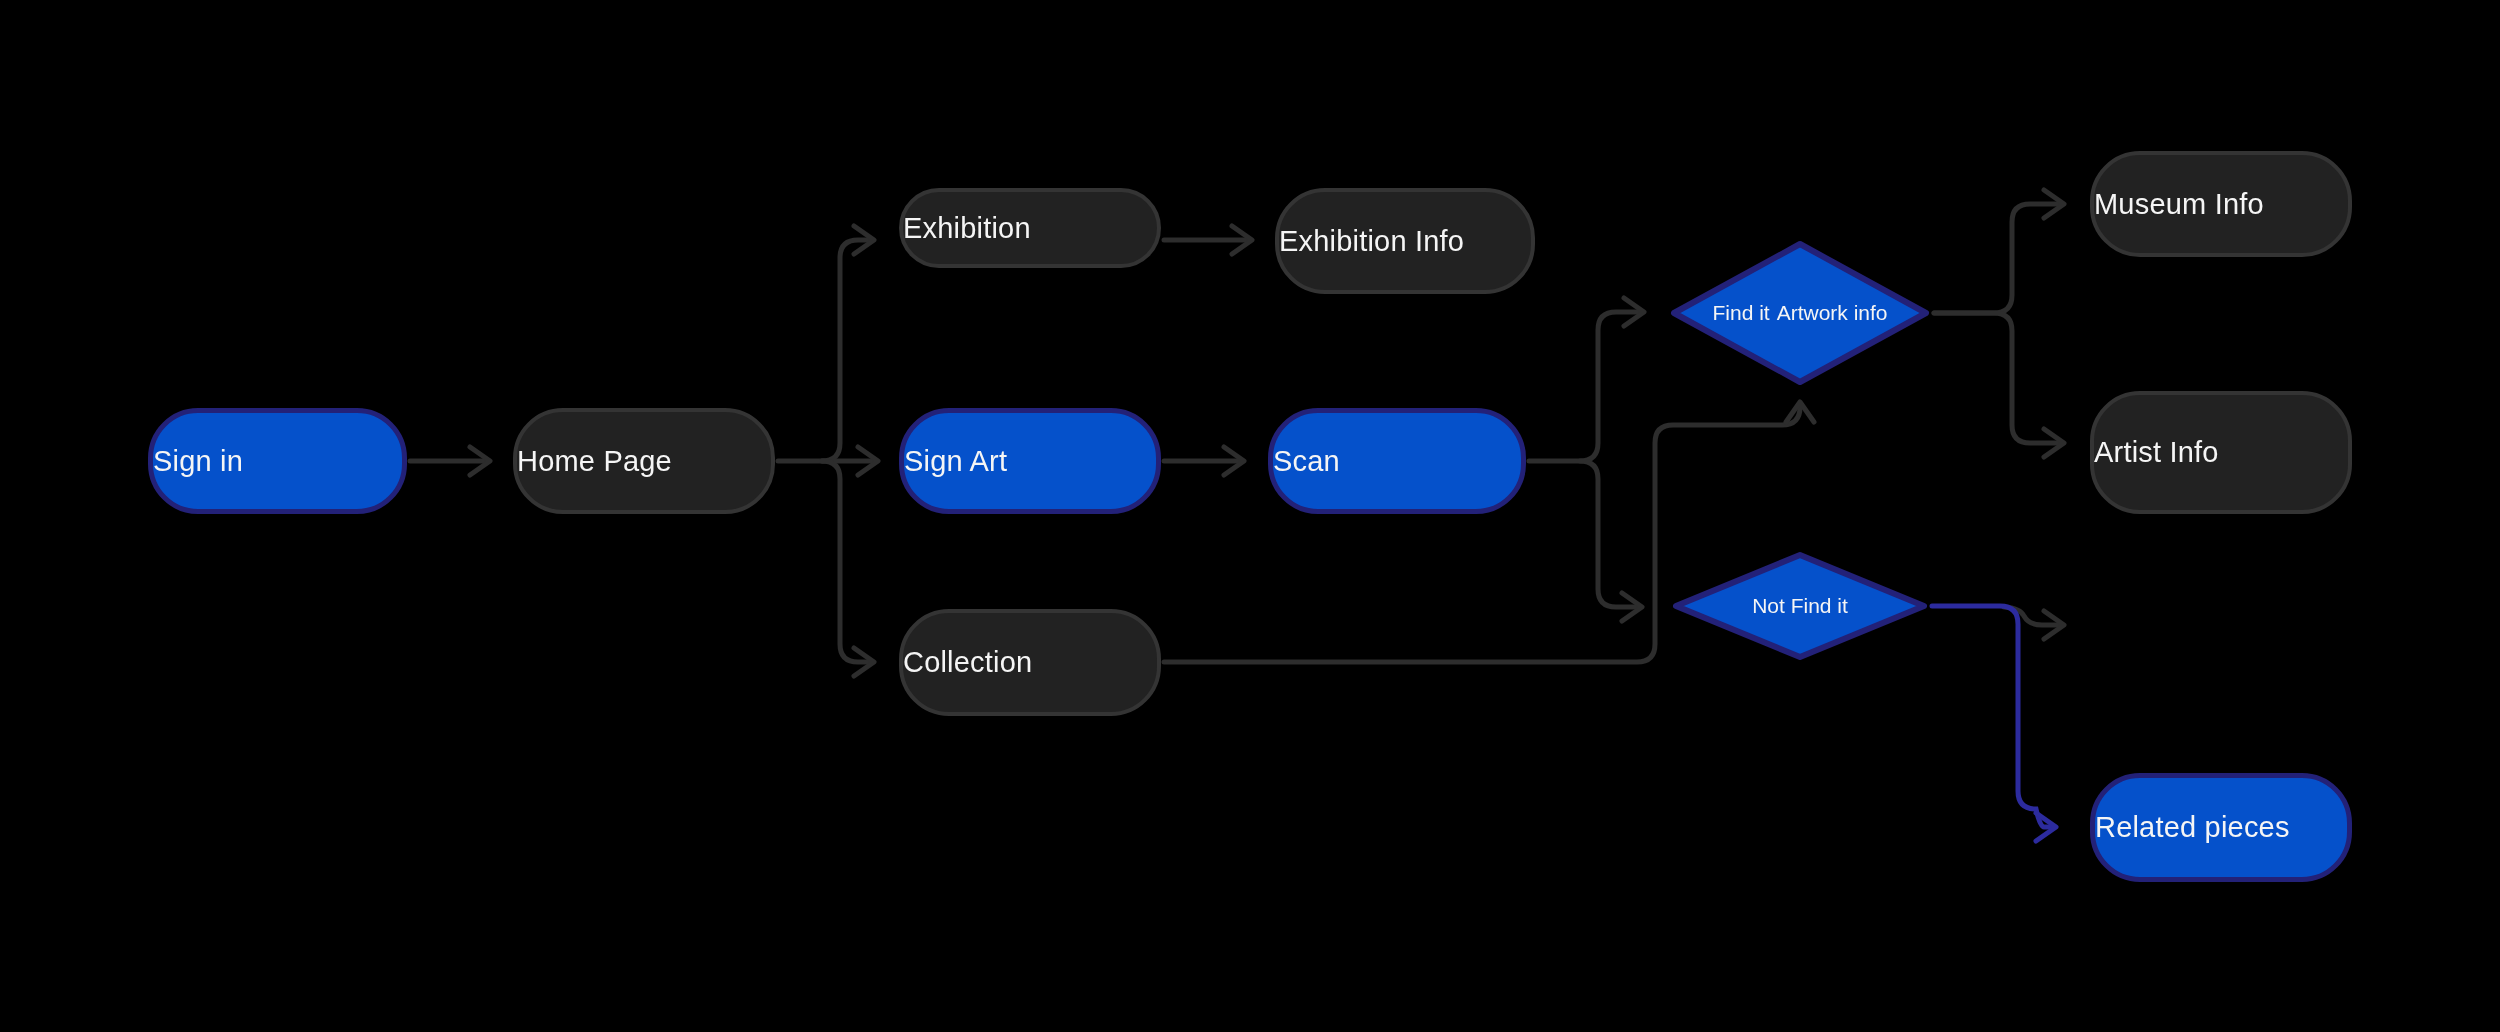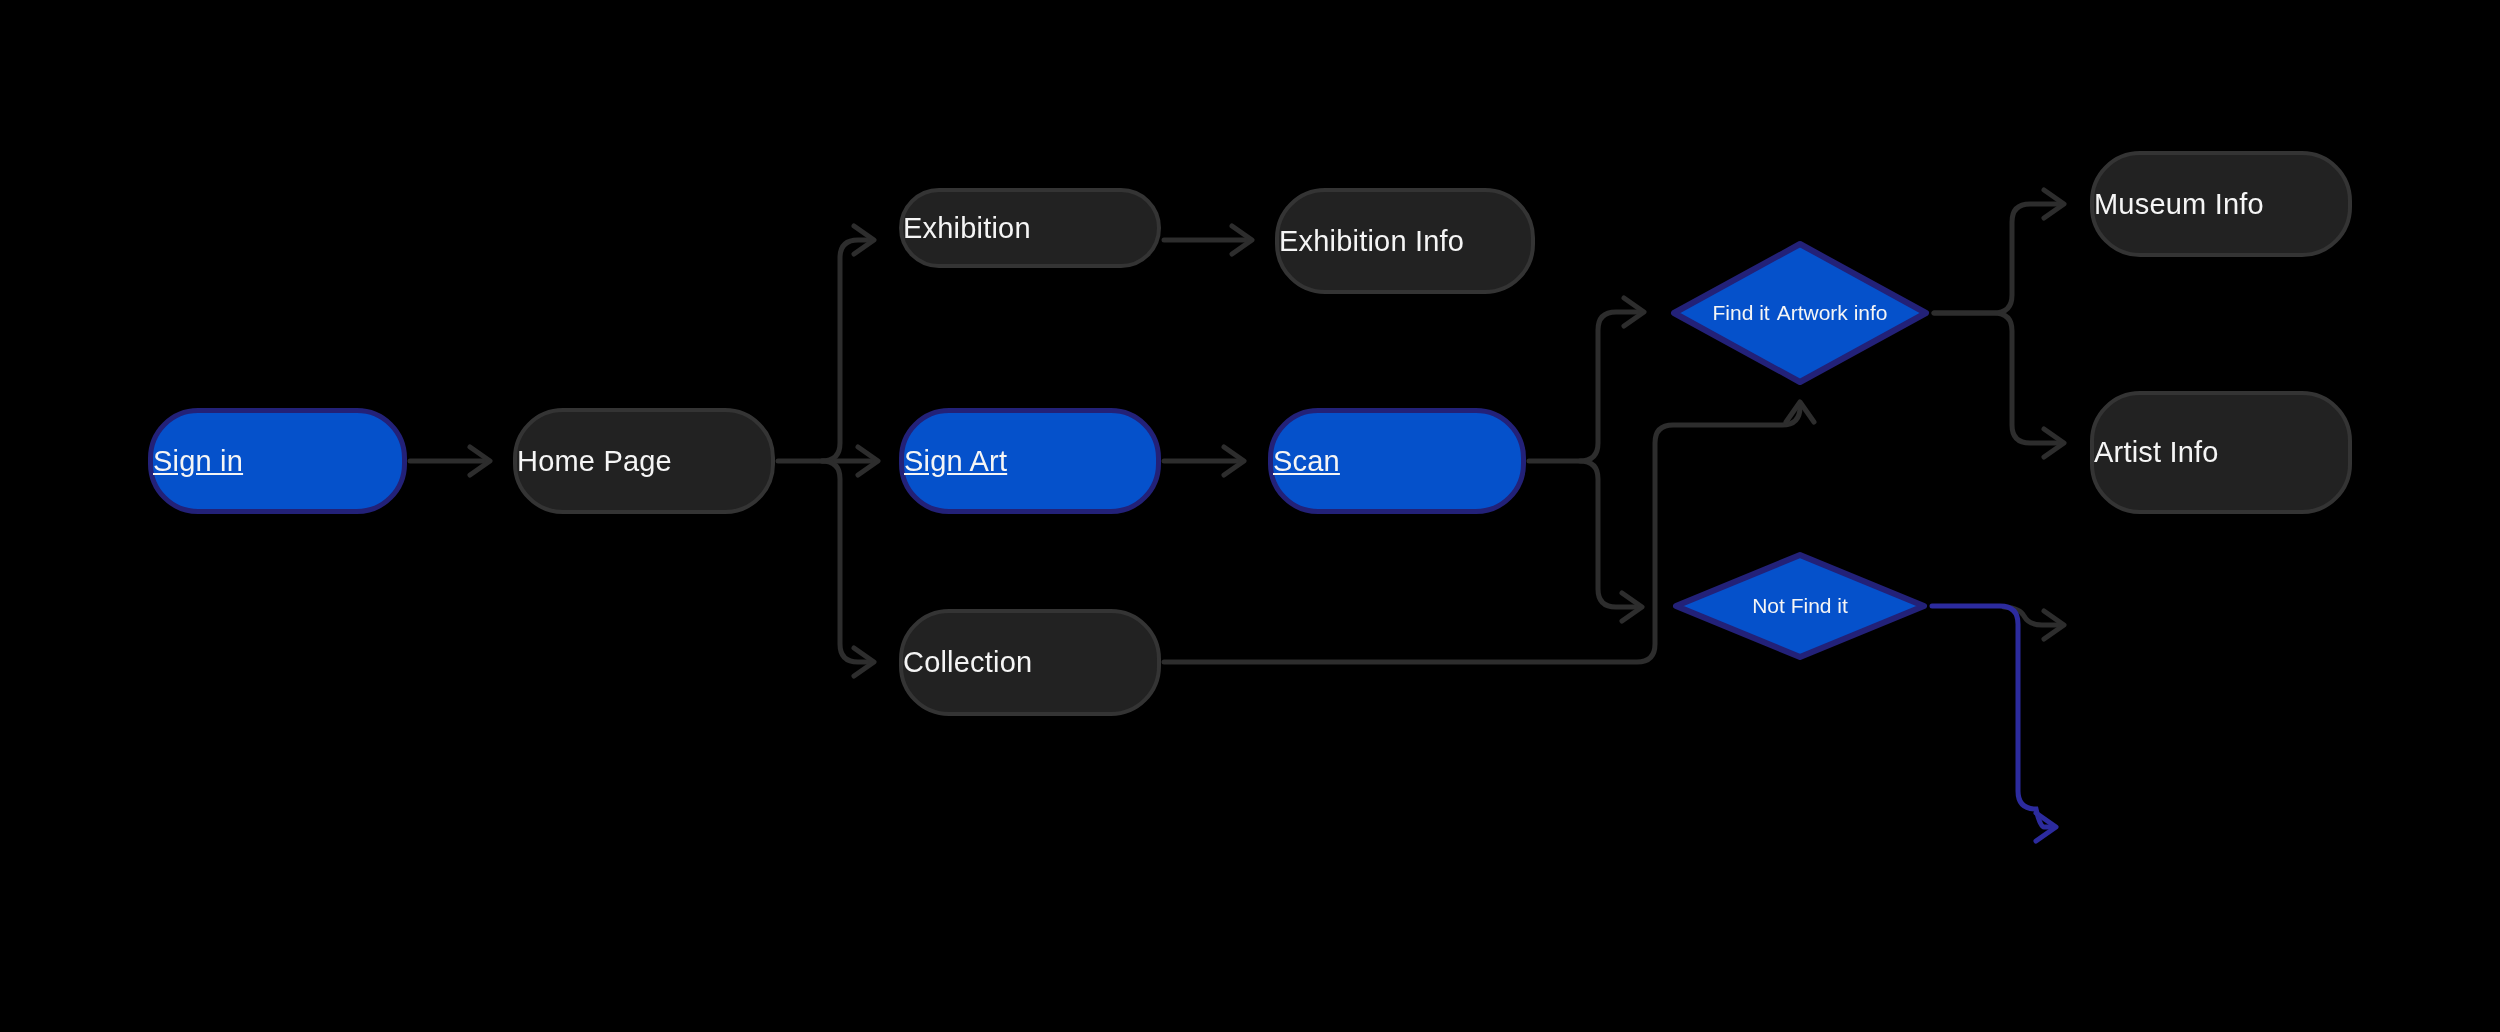--- a/index.html
+++ b/index.html
@@ -12,21 +12,21 @@
   .wire-gray{stroke:var(--connector_gray,#2d2d2d);}
   .wire-blue{stroke:var(--connector_blue,#2c2b9e);}
   .head-gray{fill:none;stroke:var(--connector_gray,#2d2d2d);stroke-width:5;stroke-linecap:round;stroke-linejoin:round;}
   .head-blue{fill:none;stroke:var(--connector_blue,#2c2b9e);stroke-width:5;stroke-linecap:round;stroke-linejoin:round;}
 
   .node{
     position:absolute;box-sizing:border-box;border-radius:50px;
     display:flex;align-items:center;justify-content:flex-start;
     color:var(--text_color,#f5f5f5);font-size:29px;letter-spacing:.2px;
   }
-  .node-blue{background:var(--node_fill_blue,#0551cb);border:5px solid var(--node_border_blue,#232178);text-decoration:underline;}
+  .node-blue{background:var(--node_fill_blue,#0551cb);border:5px solid var(--node_border_blue,#232178);}
   .node-dark{background:var(--node_fill_dark,#222222);border:4px solid var(--node_border_dark,#343434);}
 
   .diamond{position:absolute;}
   .diamond svg{position:absolute;left:0;top:0;width:100%;height:100%;}
   .diamond polygon{
     fill:var(--node_fill_blue,#0551cb);
     stroke:var(--node_border_blue,#232178);
     stroke-width:6;stroke-linejoin:round;
   }
   .dlabel{
@@ -125,14 +125,17 @@
       <div>Not Find it</div>
     </div>
   </div>
 
   <div class="node node-dark" id="n-museum_info">
     <span>Museum Info</span>
   </div>
   <div class="node node-dark" id="n-artist_info">
     <span>Artist Info</span>
   </div>
+  <div class="node node-blue" id="n-related_pieces">
+    <span>Related pieces</span>
+  </div>
 
 </div>
 
 </body></html>

